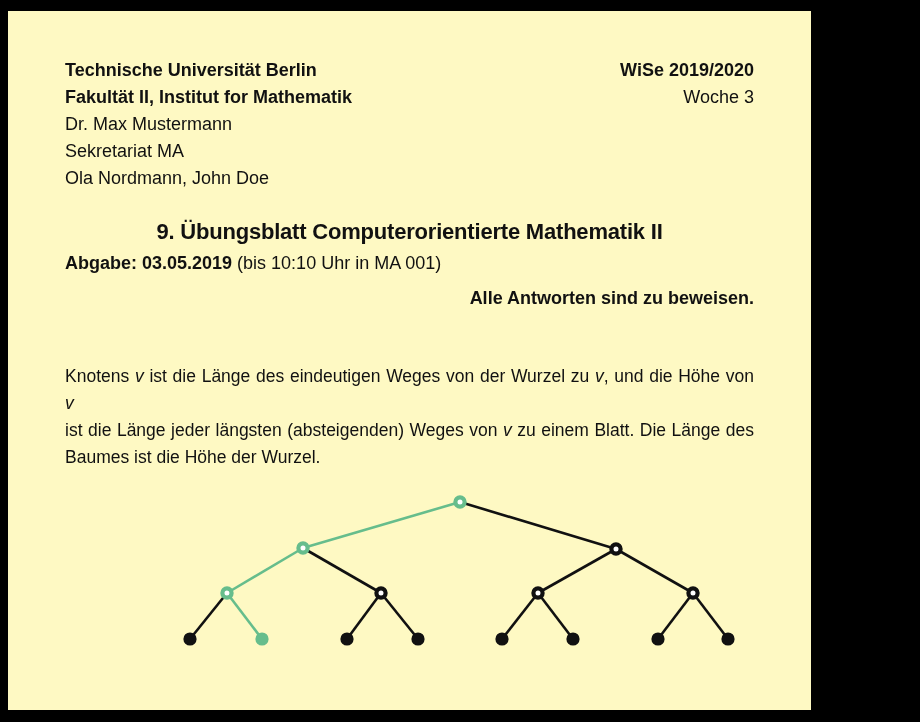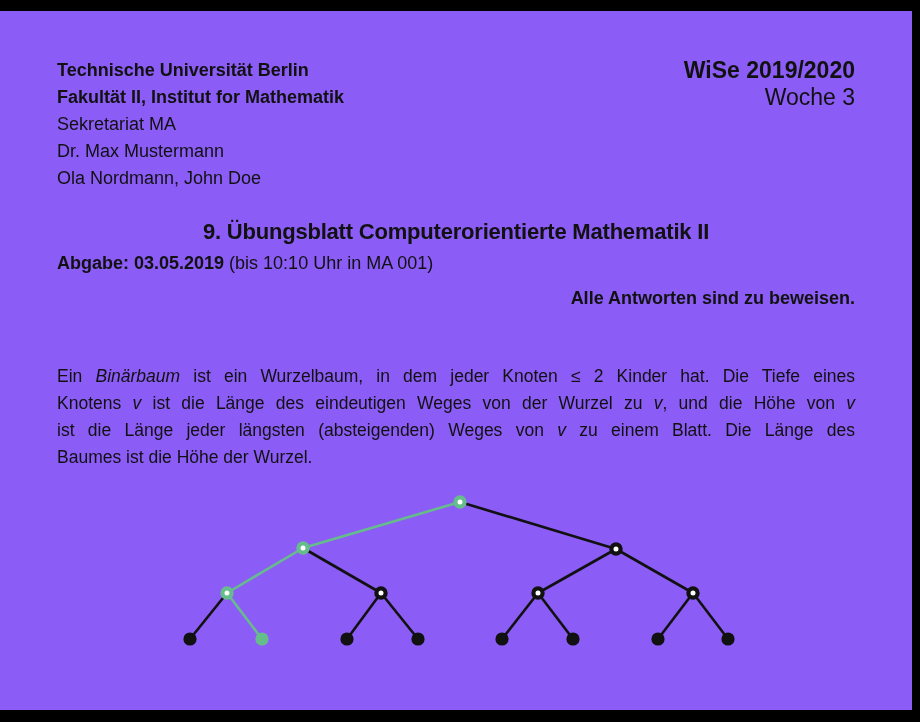--- a/index.html
+++ b/index.html
@@ -2,26 +2,26 @@
 <html><head>
 <meta charset="utf-8">
 <style>
   html,body{margin:0;padding:0}
   body{
     width:920px;height:722px;position:relative;overflow:hidden;
     background:#000;
     font-family:"Liberation Sans","DejaVu Sans",sans-serif;
     color:#111;
   }
-  .page{position:absolute;left:0;top:11px;width:912px;height:699px;background:#8b5cf6}
+  .page{position:absolute;left:8px;top:11px;width:803px;height:699px;background:#fef9c3}
   .bold{font-weight:700}
   .it{font-style:italic}
 
   #header-left{position:absolute;left:57px;top:46px;font-size:18px;line-height:27px}
-  #header-right{position:absolute;right:57px;top:46px;text-align:right;font-size:23px;line-height:27px}
+  #header-right{position:absolute;right:57px;top:46px;text-align:right;font-size:18px;line-height:27px}
 
   #sheet-title{position:absolute;left:57px;right:57px;top:207px;text-align:center;
     font-size:22px;font-weight:700;line-height:28px;letter-spacing:-0.2px}
   #submission-line{position:absolute;left:57px;right:57px;top:239px;text-align:left;
     font-size:18px;line-height:27px}
   #notice-line{position:absolute;left:57px;right:57px;top:274px;text-align:right;
     font-size:18px;line-height:27px;font-weight:700}
 
   #exercise-row{position:absolute;left:57px;right:57px;top:311px;
     display:flex;justify-content:space-between;font-size:18px;line-height:27px}
@@ -34,40 +34,39 @@
   #tree-svg{position:absolute;left:0;top:0;pointer-events:none}
 </style>
 </head>
 <body>
 
 <div class="page">
 
   <div id="header-left">
       <div class="bold">Technische Universität Berlin</div>
       <div class="bold">Fakultät II, Institut for Mathematik</div>
+      <div class="">Dr. Max Mustermann</div>
       <div class="">Sekretariat MA</div>
-      <div class="">Dr. Max Mustermann</div>
       <div class="">Ola Nordmann, John Doe</div>
     </div>
   <div id="header-right">
       <div class="bold">WiSe 2019/2020</div>
       <div class="">Woche 3</div>
     </div>
 
   <div id="sheet-title">9. Übungsblatt Computerorientierte Mathematik II</div>
 
   <div id="submission-line">
     <span class="bold">Abgabe: 03.05.2019</span><span> (bis 10:10 Uhr in MA 001)</span>
   </div>
 
   <div id="notice-line">Alle Antworten sind zu beweisen.</div>
 
 
   <div id="paragraph">
-      <div class="para-line just"><span>Ein </span><span class="it">Binärbaum</span><span> ist ein Wurzelbaum, in dem jeder Knoten ≤ 2 Kinder hat. Die Tiefe eines</span></div>
       <div class="para-line just"><span>Knotens </span><span class="it">v</span><span> ist die Länge des eindeutigen Weges von der Wurzel zu </span><span class="it">v</span><span>, und die Höhe von </span><span class="it">v</span></div>
       <div class="para-line just"><span>ist die Länge jeder längsten (absteigenden) Weges von </span><span class="it">v</span><span> zu einem Blatt. Die Länge des</span></div>
       <div class="para-line"><span>Baumes ist die Höhe der Wurzel.</span></div>
     </div>
 
 </div>
 
 <svg id="tree-svg" width="920" height="722" viewBox="0 0 920 722">
     <line x1="460" y1="502" x2="303" y2="548" stroke="#66BD8C" stroke-width="2.6"></line>
     <line x1="460" y1="502" x2="616" y2="549" stroke="#111111" stroke-width="2.6"></line>

